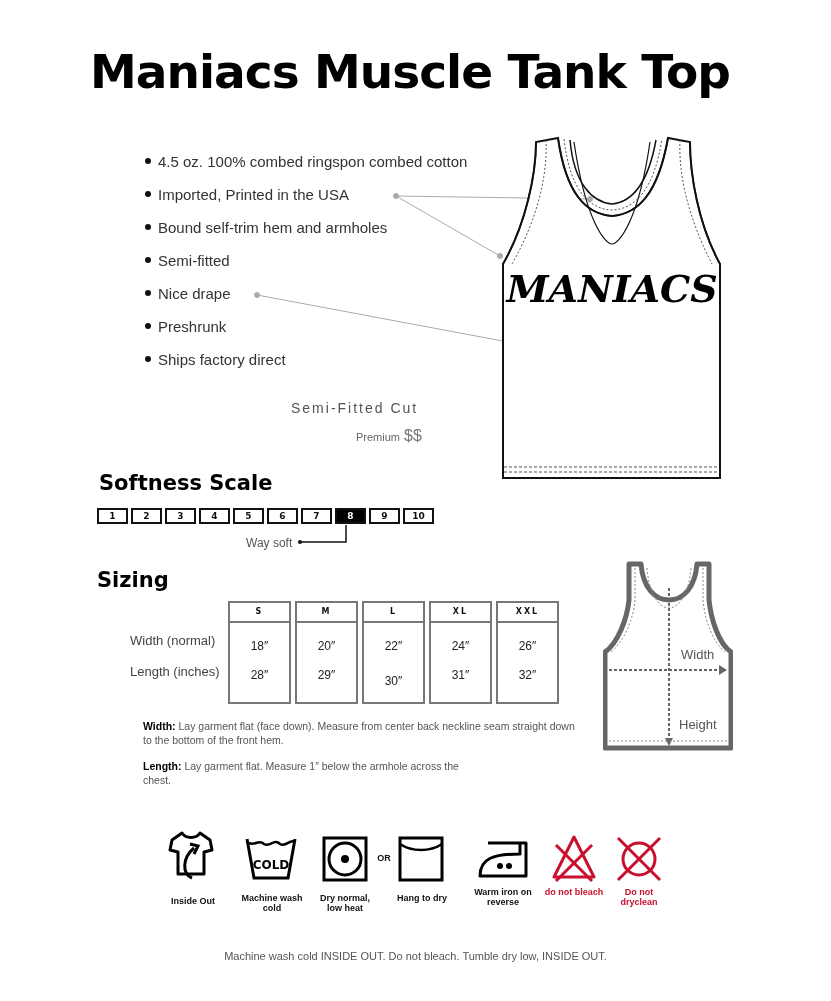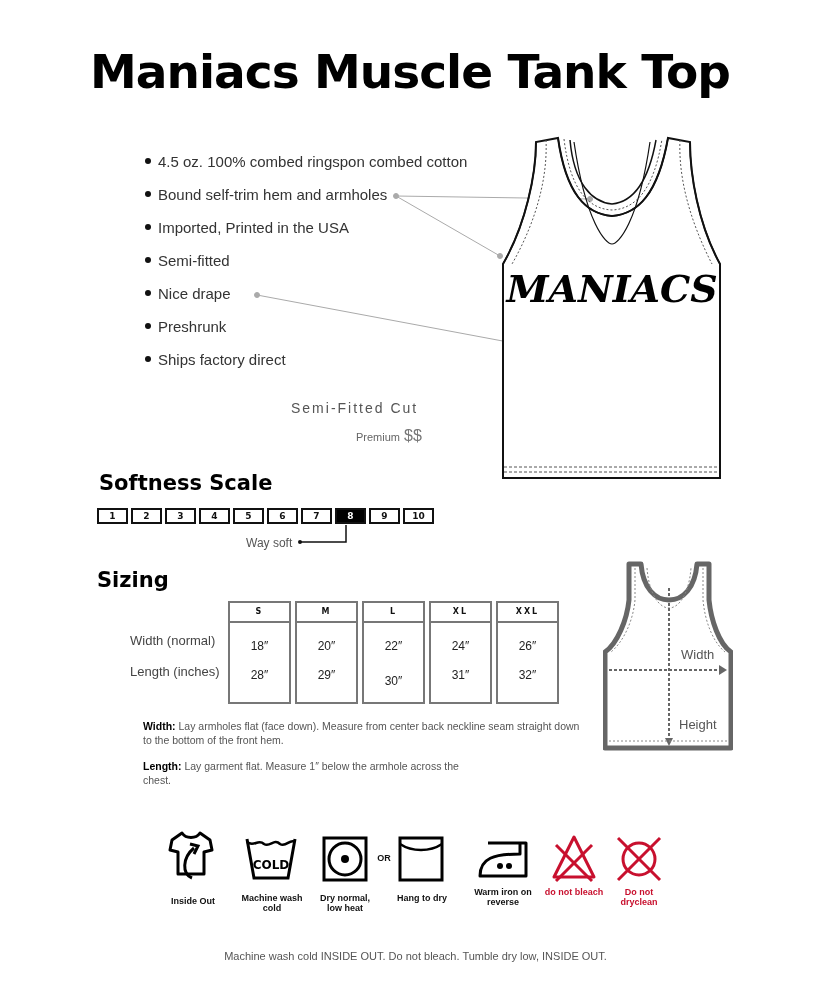--- a/index.html
+++ b/index.html
@@ -29,22 +29,22 @@
   .care-label.red { color: #c8102e; }
   .footer { left: 0; width: 831px; top: 950px; text-align: center; font-size: 11px; color: #555; font-family: "Liberation Sans", sans-serif; }
 </style>
 </head>
 <body>
 
 <div class="abs title">Maniacs Muscle Tank Top</div>
 
 <ul class="abs features">
   <li><span class="dot"></span><span>4.5 oz. 100% combed ringspon combed cotton</span></li>
+  <li><span class="dot"></span><span>Imported, Printed in the USA</span></li>
   <li><span class="dot"></span><span>Bound self-trim hem and armholes</span></li>
-  <li><span class="dot"></span><span>Imported, Printed in the USA</span></li>
   <li><span class="dot"></span><span>Semi-fitted</span></li>
   <li><span class="dot"></span><span>Nice drape</span></li>
   <li><span class="dot"></span><span>Preshrunk</span></li>
   <li><span class="dot"></span><span>Ships factory direct</span></li>
 </ul>
 
 <svg class="abs" style="left:0;top:0" width="831" height="500">
   <g stroke="#aaa" stroke-width="1" fill="#aaa">
     <line x1="396" y1="196" x2="590" y2="199"></line>
     <line x1="396" y1="196" x2="500" y2="256"></line>
@@ -134,21 +134,21 @@
   <path d="M44 8 C 46 34, 56 48, 66 48 C 76 48, 86 34, 88 8" fill="none" stroke="#888" stroke-width="1" stroke-dasharray="2,2"></path>
   <line x1="66" y1="28" x2="66" y2="180" stroke="#666" stroke-width="2" stroke-dasharray="3,2"></line>
   <path d="M62 178 L66 186 L70 178 Z" fill="#666"></path>
   <line x1="6" y1="110" x2="118" y2="110" stroke="#666" stroke-width="2" stroke-dasharray="3,2"></line>
   <path d="M116 105 L124 110 L116 115 Z" fill="#666"></path>
   <line x1="6" y1="181" x2="124" y2="181" stroke="#888" stroke-width="1" stroke-dasharray="2,2"></line>
   <text x="78" y="99" font-family="Liberation Sans, sans-serif" font-size="13" fill="#555">Width</text>
   <text x="76" y="169" font-family="Liberation Sans, sans-serif" font-size="13" fill="#555">Height</text>
 </svg>
 
-<div class="abs note" style="top:719px"><b>Width:</b><span> Lay armholes flat (face down). Measure from center back neckline seam straight down to the bottom of the front hem.</span></div>
+<div class="abs note" style="top:719px"><b>Width:</b><span> Lay garment flat (face down). Measure from center back neckline seam straight down to the bottom of the front hem.</span></div>
 <div class="abs note" style="top:759px;width:340px"><b>Length:</b><span> Lay garment flat. Measure 1″ below the armhole across the chest.</span></div>
 
 <svg class="abs" style="left:168px;top:830px" width="48" height="58" viewBox="0 0 48 58">
   <path d="M14 3 L4 10 L2 20 L10 22 L10 44 L36 44 L36 22 L44 20 L42 10 L32 3 C 28 9, 18 9, 14 3 Z" fill="none" stroke="#000" stroke-width="3" stroke-linejoin="round"></path>
   <path d="M24 48 C 14 44, 14 28, 26 18" fill="none" stroke="#000" stroke-width="3"></path>
   <path d="M22 14 L30 16 L26 24" fill="none" stroke="#000" stroke-width="3"></path>
 </svg>
 <div class="abs care-label" style="left:158px;top:896px;width:70px">Inside Out</div>
 
 <svg class="abs" style="left:244px;top:836px" width="54" height="46" viewBox="0 0 54 46">

